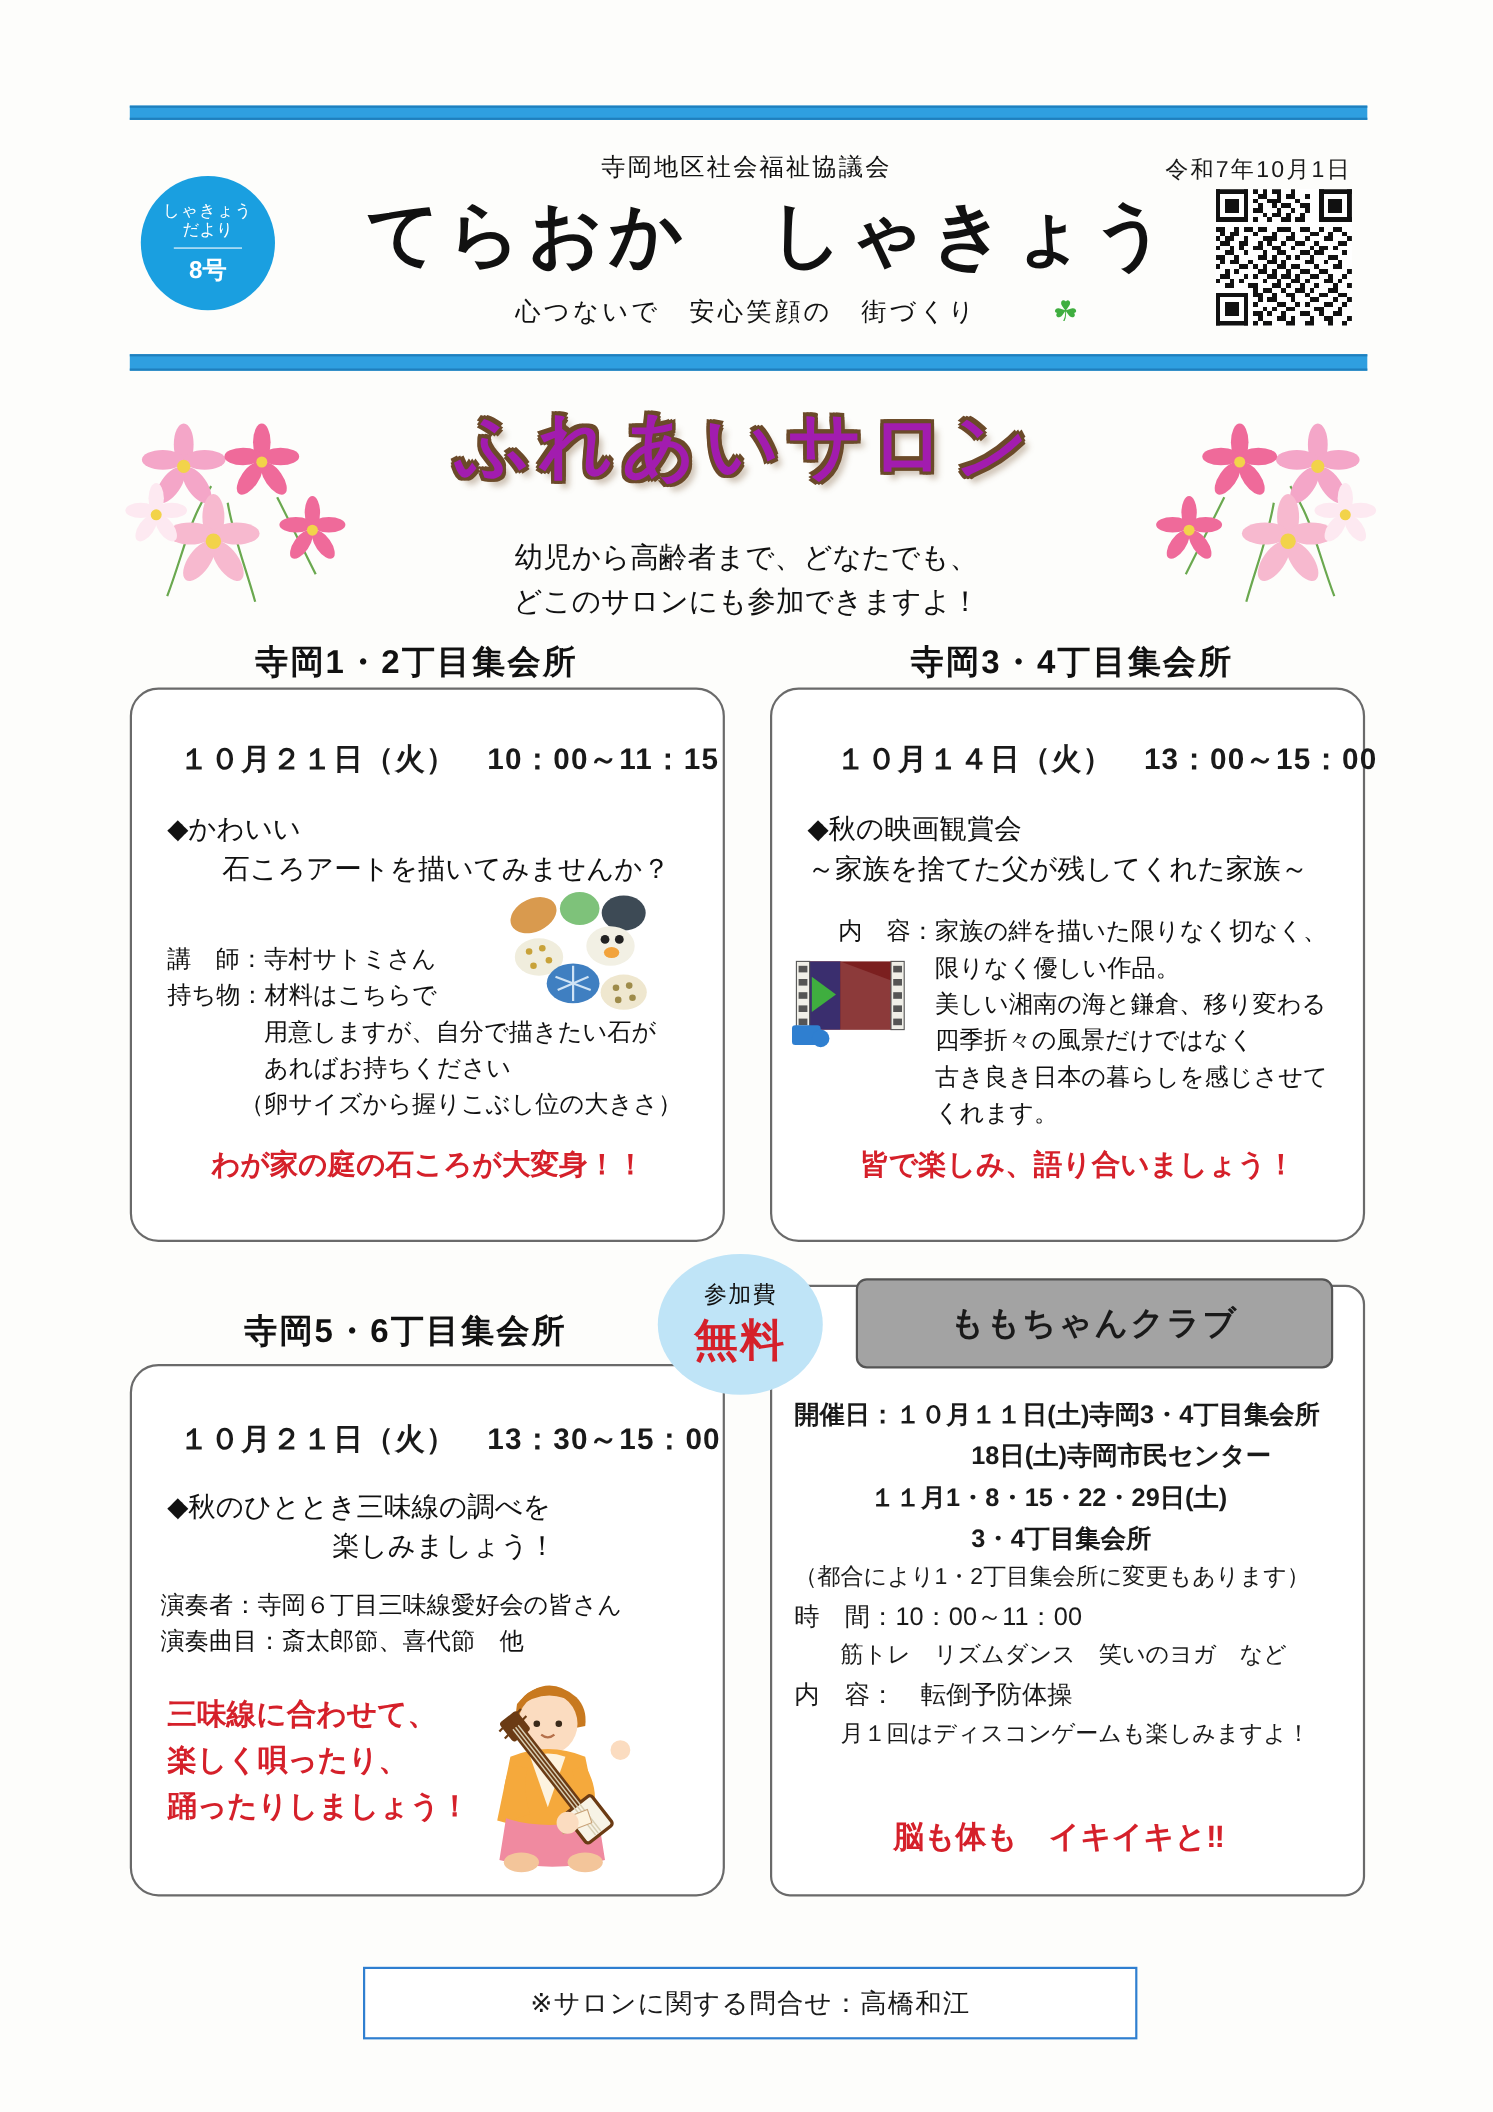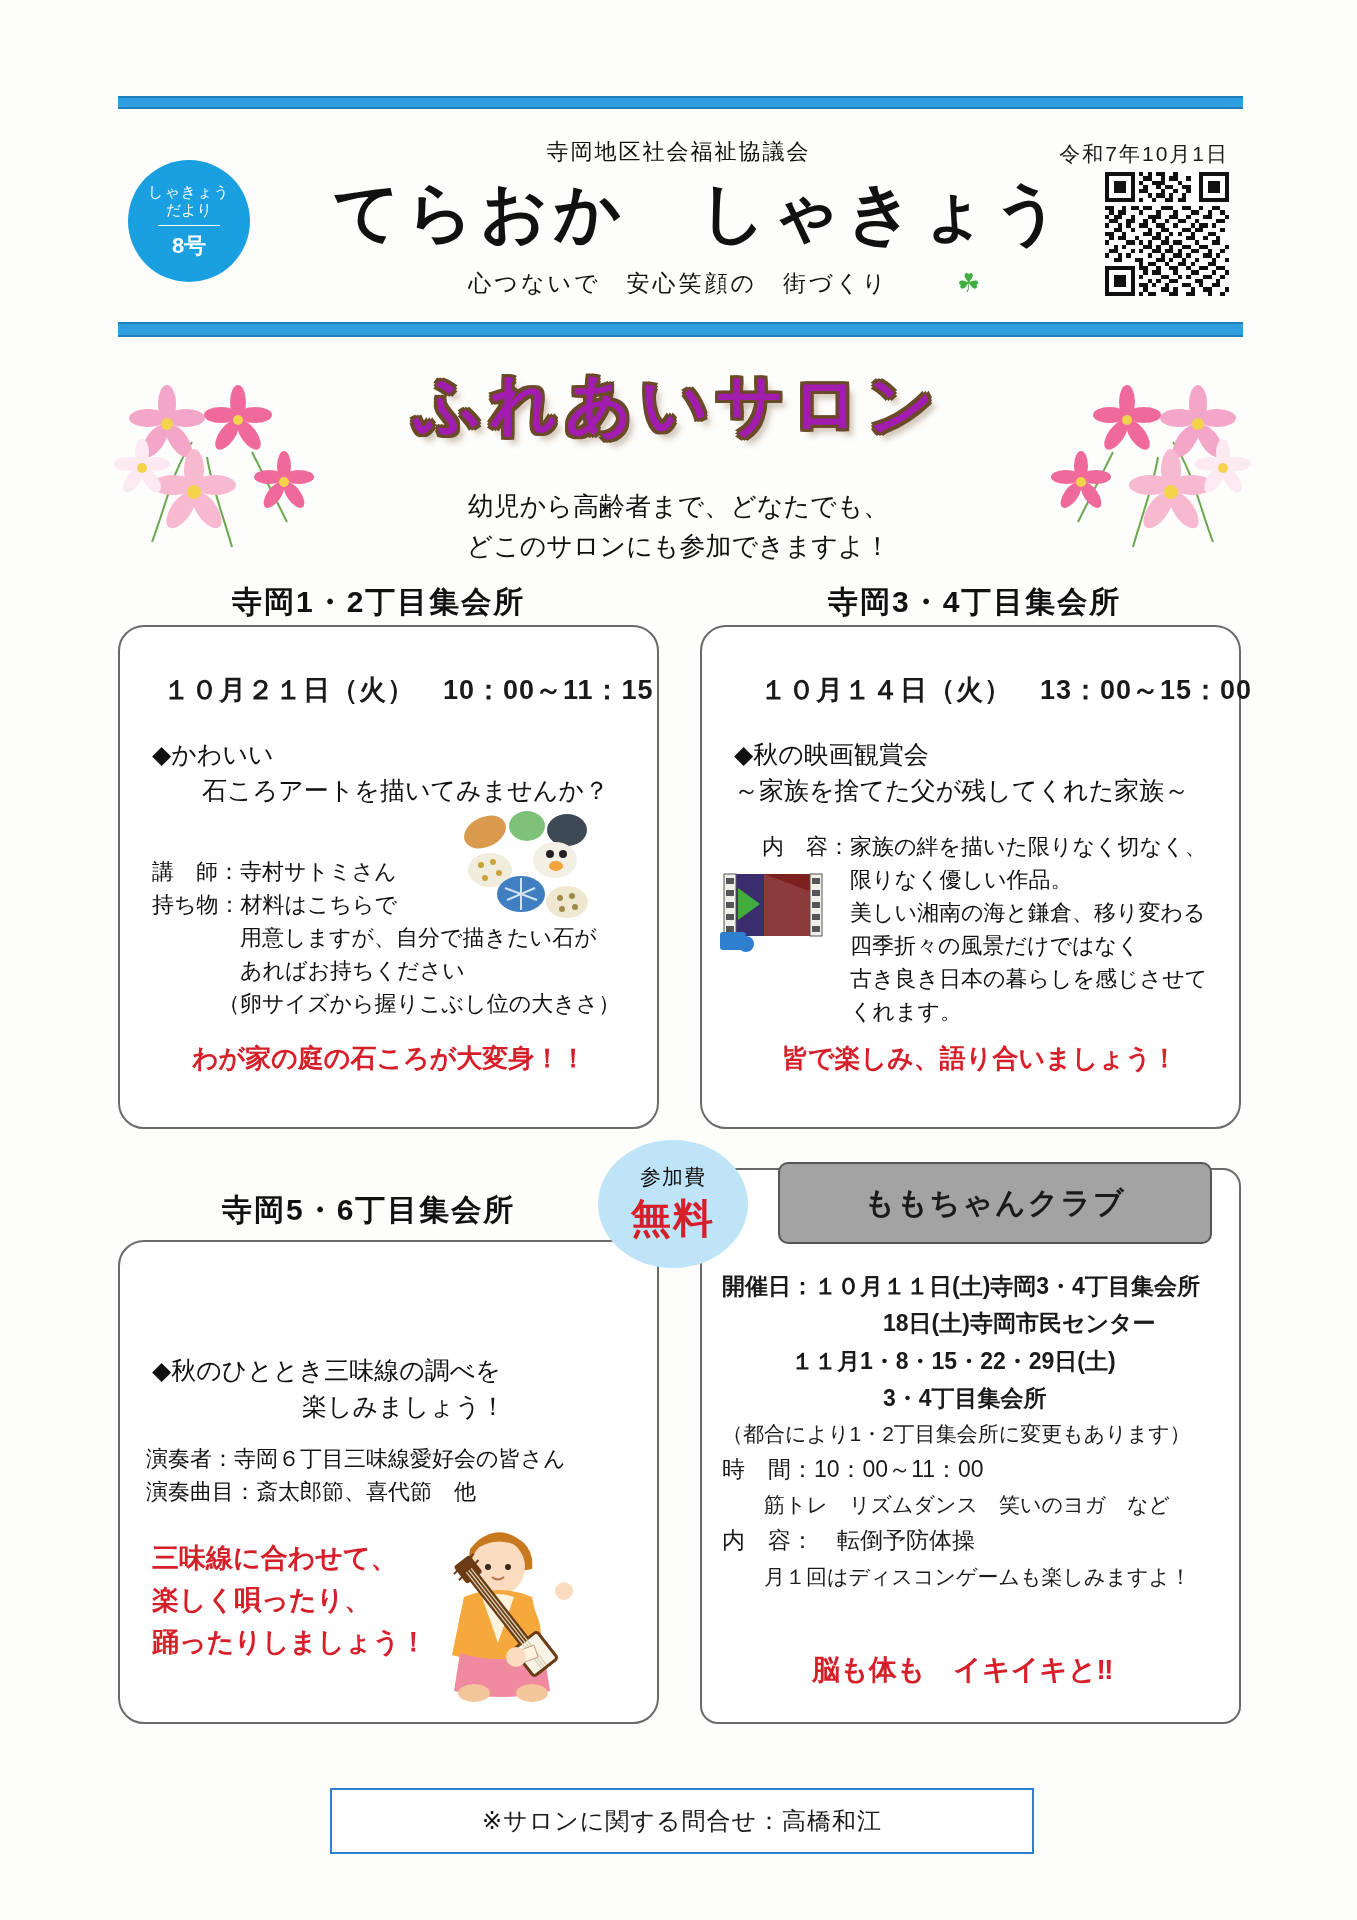--- a/index.html
+++ b/index.html
@@ -681,20 +681,21 @@
     </svg>
   </div>
 
   <div class="free-badge">
     <div class="f1">参加費</div>
     <div class="f2">無料</div>
   </div>
 
   <div class="sec-head h3">寺岡5・6丁目集会所</div>
   <div class="card c3"></div>
+  <div class="datetime" style="left:163px; top:1290px;">１０月２１日（火）　13：30～15：00</div>
   <div class="title-line" style="left:152px; top:1352px;">◆秋のひととき三味線の調べを
 　　　　　　楽しみましょう！</div>
   <div class="body-txt" style="left:146px; top:1442px;">演奏者：寺岡６丁目三味線愛好会の皆さん
 演奏曲目：斎太郎節、喜代節　他</div>
   <div class="red-line" style="left:152px; top:1538px; font-size:27px; line-height:1.55;">三味線に合わせて、
 楽しく唄ったり、
 踊ったりしましょう！</div>
   <div class="ill" style="left:412px; top:1505px;">
     <svg width="210" height="200" viewBox="0 0 210 200">
 

